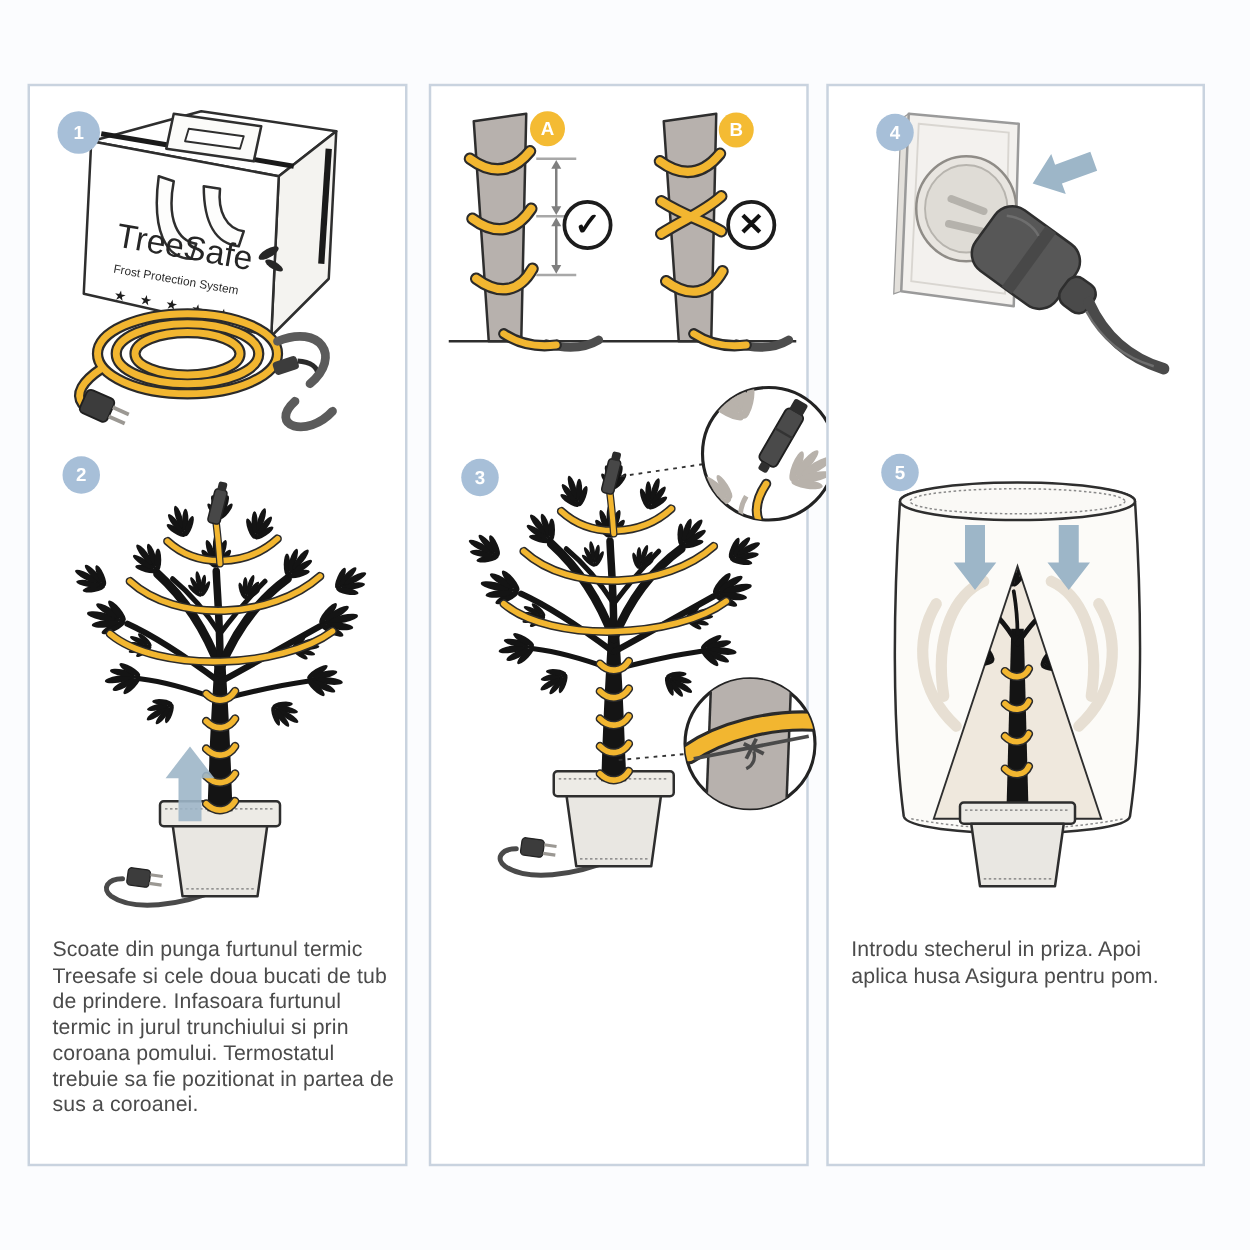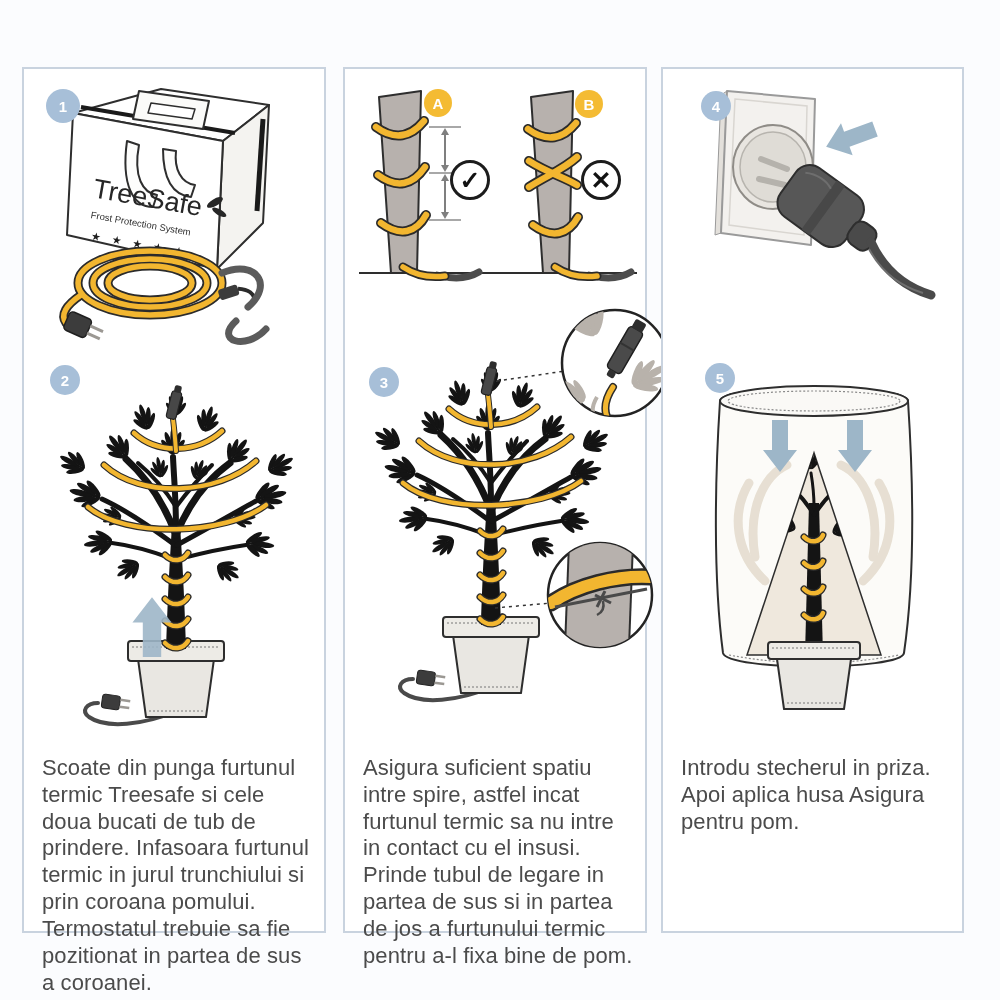--- a/index.html
+++ b/index.html
@@ -12,21 +12,21 @@
   #panel3{left:661px;width:303px;}
   .illus{position:absolute;overflow:visible;}
   .badge{position:absolute;width:30px;height:30px;border-radius:50%;
          display:flex;align-items:center;justify-content:center;
          color:#ffffff;font-size:15px;font-weight:bold;z-index:6;}
   .blue{background:#a7bfd8;}
   .yellow{background:#f4bb33;}
   .mark{position:absolute;width:40px;height:40px;border-radius:50%;background:#ffffff;
         border:3px solid #1c1c1c;display:flex;align-items:center;justify-content:center;
         font-size:25px;font-weight:bold;color:#111111;z-index:6;box-sizing:border-box;}
-  .caption{position:absolute;left:18px;right:8px;top:664px;font-size:22px;
+  .caption{position:absolute;left:18px;right:8px;top:664px;font-size:17px;
            line-height:1.22;color:#4b4b4b;letter-spacing:.1px;}
 </style>
 </head>
 <body>
 
 <div class="page">
 
   <svg width="0" height="0" style="position:absolute" aria-hidden="true">
     <defs>
       <g id="frond">
@@ -284,21 +284,20 @@
           <g stroke="#4a4a4a" fill="none">
             <path d="M210,306 L302,288" stroke-width="3"></path>
             <path d="M250,294 L266,302" stroke-width="3"></path>
             <path d="M260,290 L252,306" stroke-width="3"></path>
             <path d="M258,300 C260,308 256,312 252,314" stroke-width="2.5"></path>
           </g>
         </g>
       </g>
     </svg>
 
-    <p class="caption">Asigura suficient spatiu intre spire, astfel incat furtunul termic sa nu intre in contact cu el insusi. Prinde tubul de legare in partea de sus si in partea de jos a furtunului termic pentru a-l fixa bine de pom.</p>
   </section>
 
   <section class="panel" id="panel3">
     <div class="badge blue" style="left:38px;top:22px;">4</div>
 
     <svg class="illus" style="left:10px;top:14px" width="285" height="272" viewBox="0 0 285 272">
       <polygon points="48,150 54,8 48,12 42,152" fill="#e3e0db" stroke="#9a9a9a" stroke-width="1"></polygon>
       <polygon points="54,8 142,16 138,162 48,150" fill="#f3f1ee" stroke="#9a9a9a" stroke-width="2" stroke-linejoin="round"></polygon>
       <polygon points="62,16 134,23 131,152 56,142" fill="none" stroke="#d9d6d1" stroke-width="1.5"></polygon>
       <ellipse cx="100" cy="84" rx="40" ry="42" fill="#e8e5e0" stroke="#8f8c87" stroke-width="2"></ellipse>

